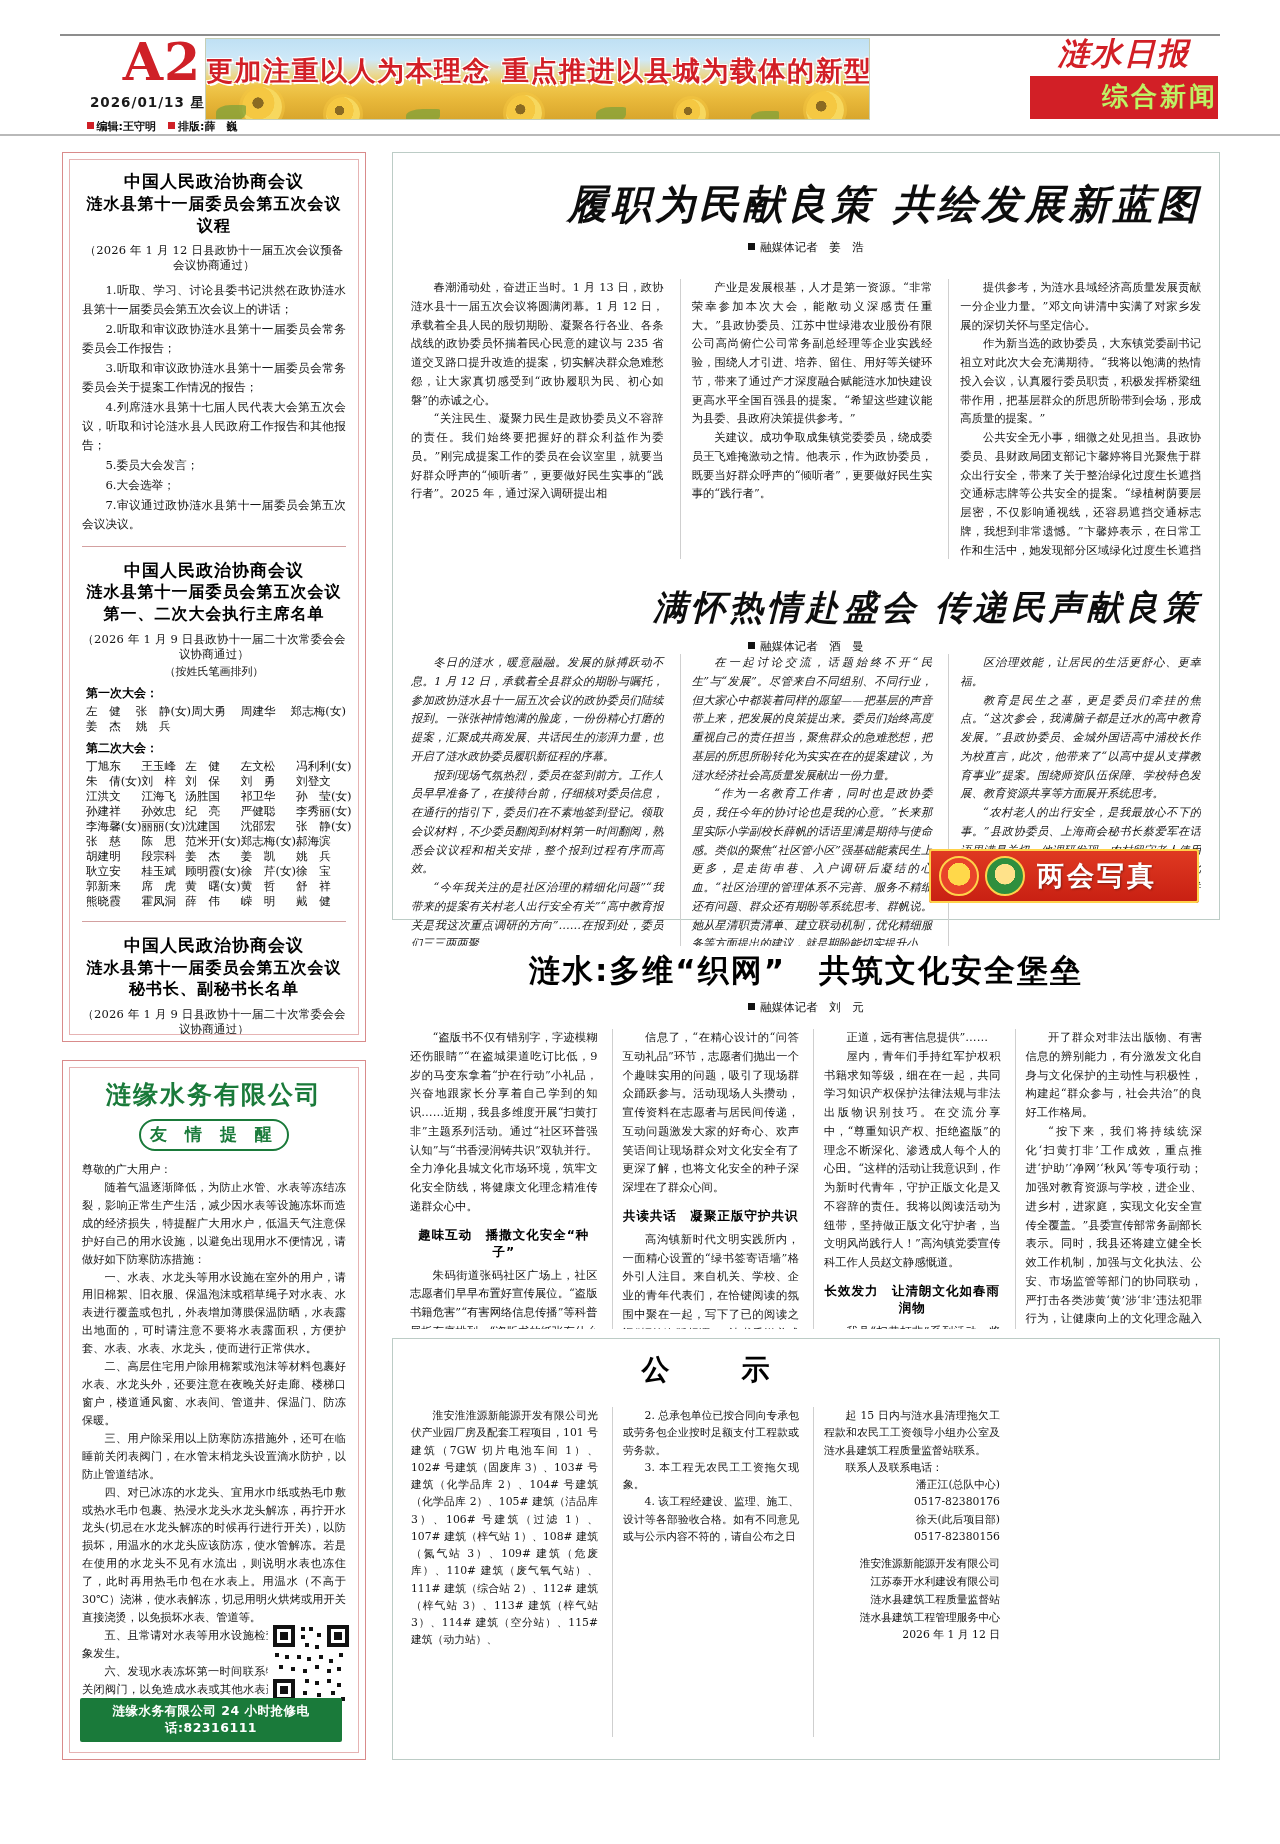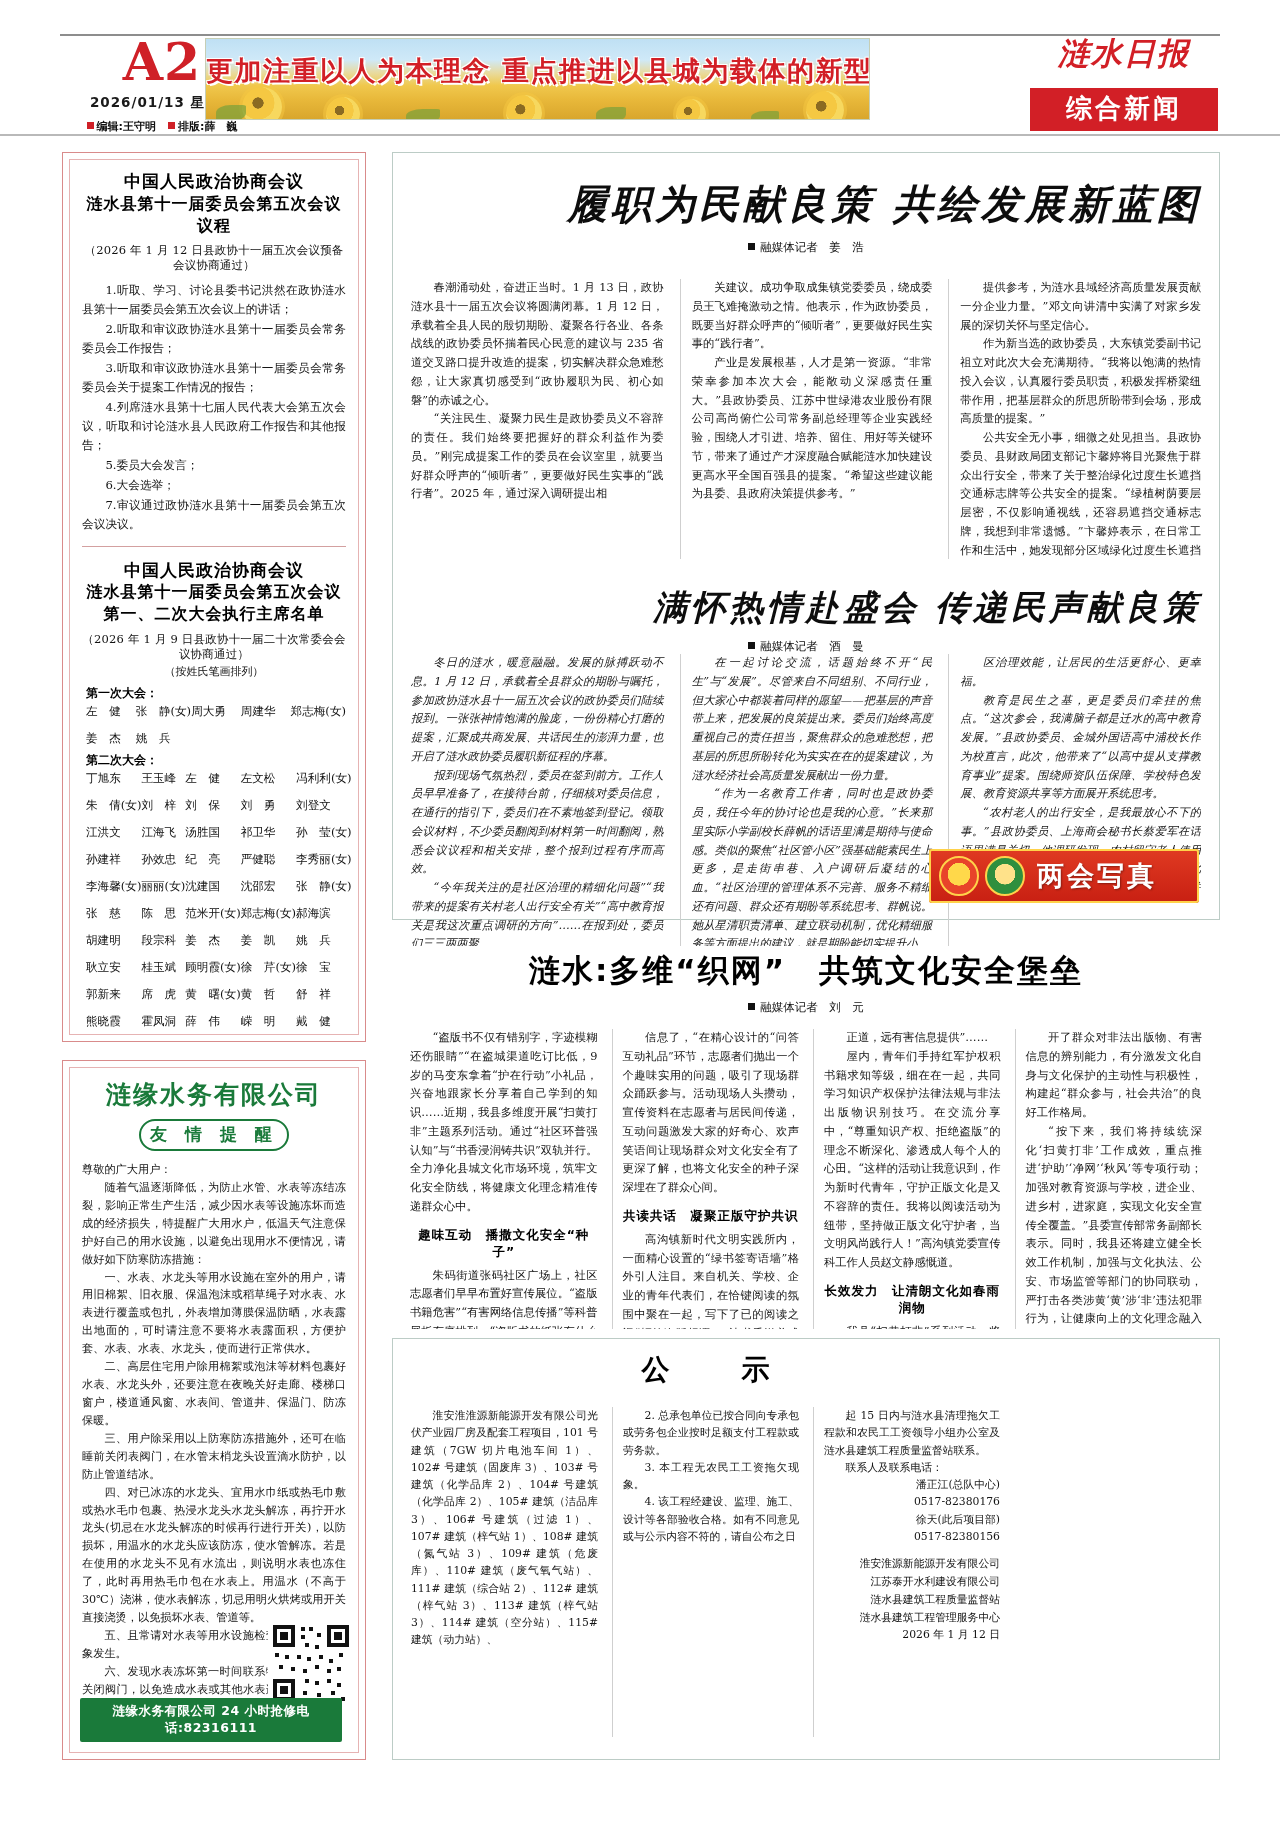--- a/index.html
+++ b/index.html
@@ -77,23 +77,23 @@
     position: absolute; right: 62px; top: 36px; width: 188px;
   }
   .paper-name {
     font-family: "DejaVu Serif", "Liberation Serif", serif;
     font-size: 31px; font-weight: 700; color: #d21f26;
     text-align: center; letter-spacing: 2px;
     font-style: italic;
     line-height: 1.15;
   }
   .section-tag {
-    margin-top: 16px; background: #d21f26; color: #ffffff;
-    font-family: "DejaVu Serif", "Liberation Serif", serif;
-    font-size: 26px; font-weight: 700; text-align: center;
+    margin-top: 4px; background: #d21f26; color: #bef264;
+    font-family: "DejaVu Serif", "Liberation Serif", serif;
+    font-size: 26px; font-weight: 700; text-align: right;
     letter-spacing: 3px; padding: 3px 0 5px;
   }
 
   
   .redbox {
     position: absolute;
     border: 1px solid #d98b8b;
     background: #fff;
     padding: 6px;
   }
@@ -131,21 +131,21 @@
   .hr-thin { height: 1px; background: #d3a0a0; margin: 12px 0; }
 
   
   .name-head {
     font-family: "DejaVu Sans", "Liberation Sans", sans-serif;
     font-weight: 700; font-size: 12px; color: #000; margin: 6px 0 2px 4px;
   }
   .name-grid {
     display: grid; grid-template-columns: repeat(5, 1fr);
     font-family: "DejaVu Serif", "Liberation Serif", serif;
-    font-size: 11.6px; color: #111; row-gap: 12px;
+    font-size: 11.6px; color: #111; row-gap: 0;
     margin-left: 4px;
   }
   .name-grid div { white-space: nowrap; }
 
   
   .brush-title {
     font-family: "DejaVu Serif", "Liberation Serif", serif;
     font-weight: 700; font-style: italic;
     color: #0d0d0d; text-align: right; letter-spacing: 4px;
   }
@@ -459,22 +459,22 @@
 
     <div class="cols3" style="margin-top:24px; height:280px; overflow:hidden;">
       <div>
         <div class="colbody">
           <p>春潮涌动处，奋进正当时。1 月 13 日，政协涟水县十一届五次会议将圆满闭幕。1 月 12 日，承载着全县人民的殷切期盼、凝聚各行各业、各条战线的政协委员怀揣着民心民意的建议与 235 省道交叉路口提升改造的提案，切实解决群众急难愁怨，让大家真切感受到“政协履职为民、初心如磐”的赤诚之心。</p>
           <p>“关注民生、凝聚力民生是政协委员义不容辞的责任。我们始终要把握好的群众利益作为委员。”刚完成提案工作的委员在会议室里，就要当好群众呼声的“倾听者”，更要做好民生实事的“践行者”。2025 年，通过深入调研提出相</p>
         </div>
       </div>
       <div>
         <div class="colbody">
+          <p>产业是发展根基，人才是第一资源。“非常荣幸参加本次大会，能敞动义深感责任重大。”县政协委员、江苏中世绿港农业股份有限公司高尚俯伫公司常务副总经理等企业实践经验，围绕人才引进、培养、留住、用好等关键环节，带来了通过产才深度融合赋能涟水加快建设更高水平全国百强县的提案。“希望这些建议能为县委、县政府决策提供参考。”</p>
           <p>关建议。成功争取成集镇党委委员，绕成委员王飞难掩激动之情。他表示，作为政协委员，既要当好群众呼声的“倾听者”，更要做好民生实事的“践行者”。</p>
-          <p>产业是发展根基，人才是第一资源。“非常荣幸参加本次大会，能敞动义深感责任重大。”县政协委员、江苏中世绿港农业股份有限公司高尚俯伫公司常务副总经理等企业实践经验，围绕人才引进、培养、留住、用好等关键环节，带来了通过产才深度融合赋能涟水加快建设更高水平全国百强县的提案。“希望这些建议能为县委、县政府决策提供参考。”</p>
         </div>
       </div>
       <div>
         <div class="colbody">
           <p>提供参考，为涟水县域经济高质量发展贡献一分企业力量。”邓文向讲清中实满了对家乡发展的深切关怀与坚定信心。</p>
           <p>作为新当选的政协委员，大东镇党委副书记祖立对此次大会充满期待。“我将以饱满的热情投入会议，认真履行委员职责，积极发挥桥梁纽带作用，把基层群众的所思所盼带到会场，形成高质量的提案。”</p>
           <p>公共安全无小事，细微之处见担当。县政协委员、县财政局团支部记卞馨婷将目光聚焦于群众出行安全，带来了关于整治绿化过度生长遮挡交通标志牌等公共安全的提案。“绿植树荫要层层密，不仅影响通视线，还容易遮挡交通标志牌，我想到非常遗憾。”卞馨婷表示，在日常工作和生活中，她发现部分区域绿化过度生长遮挡交通标志牌的问题，希望通过建议推动相关部门及时整治，消除安全隐患，为群众出行保驾护航，为提升公共安全治理水平贡献一分力量。</p>
 
         </div>
       </div>

